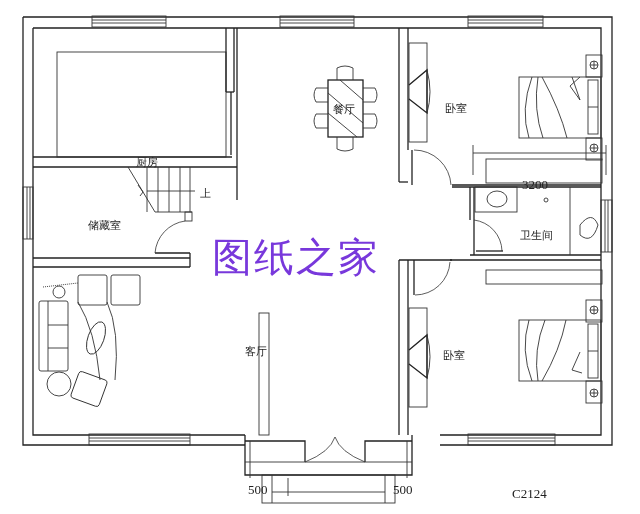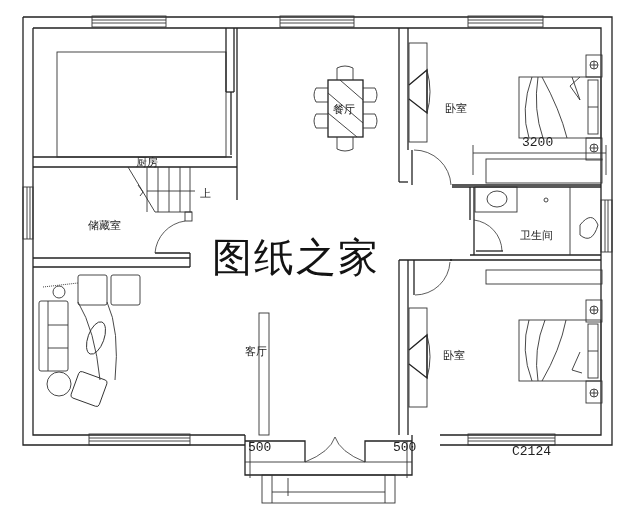--- a/index.html
+++ b/index.html
@@ -2,22 +2,22 @@
 <html><head>
 <meta charset="utf-8">
 <style>
   html,body{margin:0;padding:0;background:#ffffff;}
   body{width:640px;height:514px;overflow:hidden;position:relative;font-family:"DejaVu Sans",sans-serif;}
   #plan{position:absolute;left:0;top:0;width:640px;height:514px;}
   .w{fill:none;stroke:#222;stroke-width:1.3;}
   .t{fill:none;stroke:#333;stroke-width:0.9;}
   .d{fill:none;stroke:#333;stroke-width:0.8;}
   .label{position:absolute;font-size:11px;color:#222;white-space:nowrap;font-family:"DejaVu Sans",sans-serif;}
-  .dim{position:absolute;font-size:13px;color:#222;font-family:Liberation Mono, monospace;white-space:nowrap;}
-  .watermark{position:absolute;left:212px;top:230px;font-size:40px;color:#000000;letter-spacing:2px;font-family:"DejaVu Serif",serif;opacity:0.92;white-space:nowrap;}
+  .dim{position:absolute;font-size:13px;color:#222;font-family:Liberation Serif, serif;white-space:nowrap;margin-top:42px;}
+  .watermark{position:absolute;left:212px;top:230px;font-size:40px;color:#6d28d9;letter-spacing:2px;font-family:"DejaVu Serif",serif;opacity:0.92;white-space:nowrap;}
 </style>
 </head>
 <body>
 
 <svg id="plan" viewBox="0 0 640 514" xmlns="http://www.w3.org/2000/svg">
 
   <g>
     <polyline class="w" points="23,17 612,17 612,445 440,445"></polyline>
     <polyline class="w" points="33,28 601,28 601,435 440,435"></polyline>
     <polyline class="w" points="23,17 23,445 245,445"></polyline>

